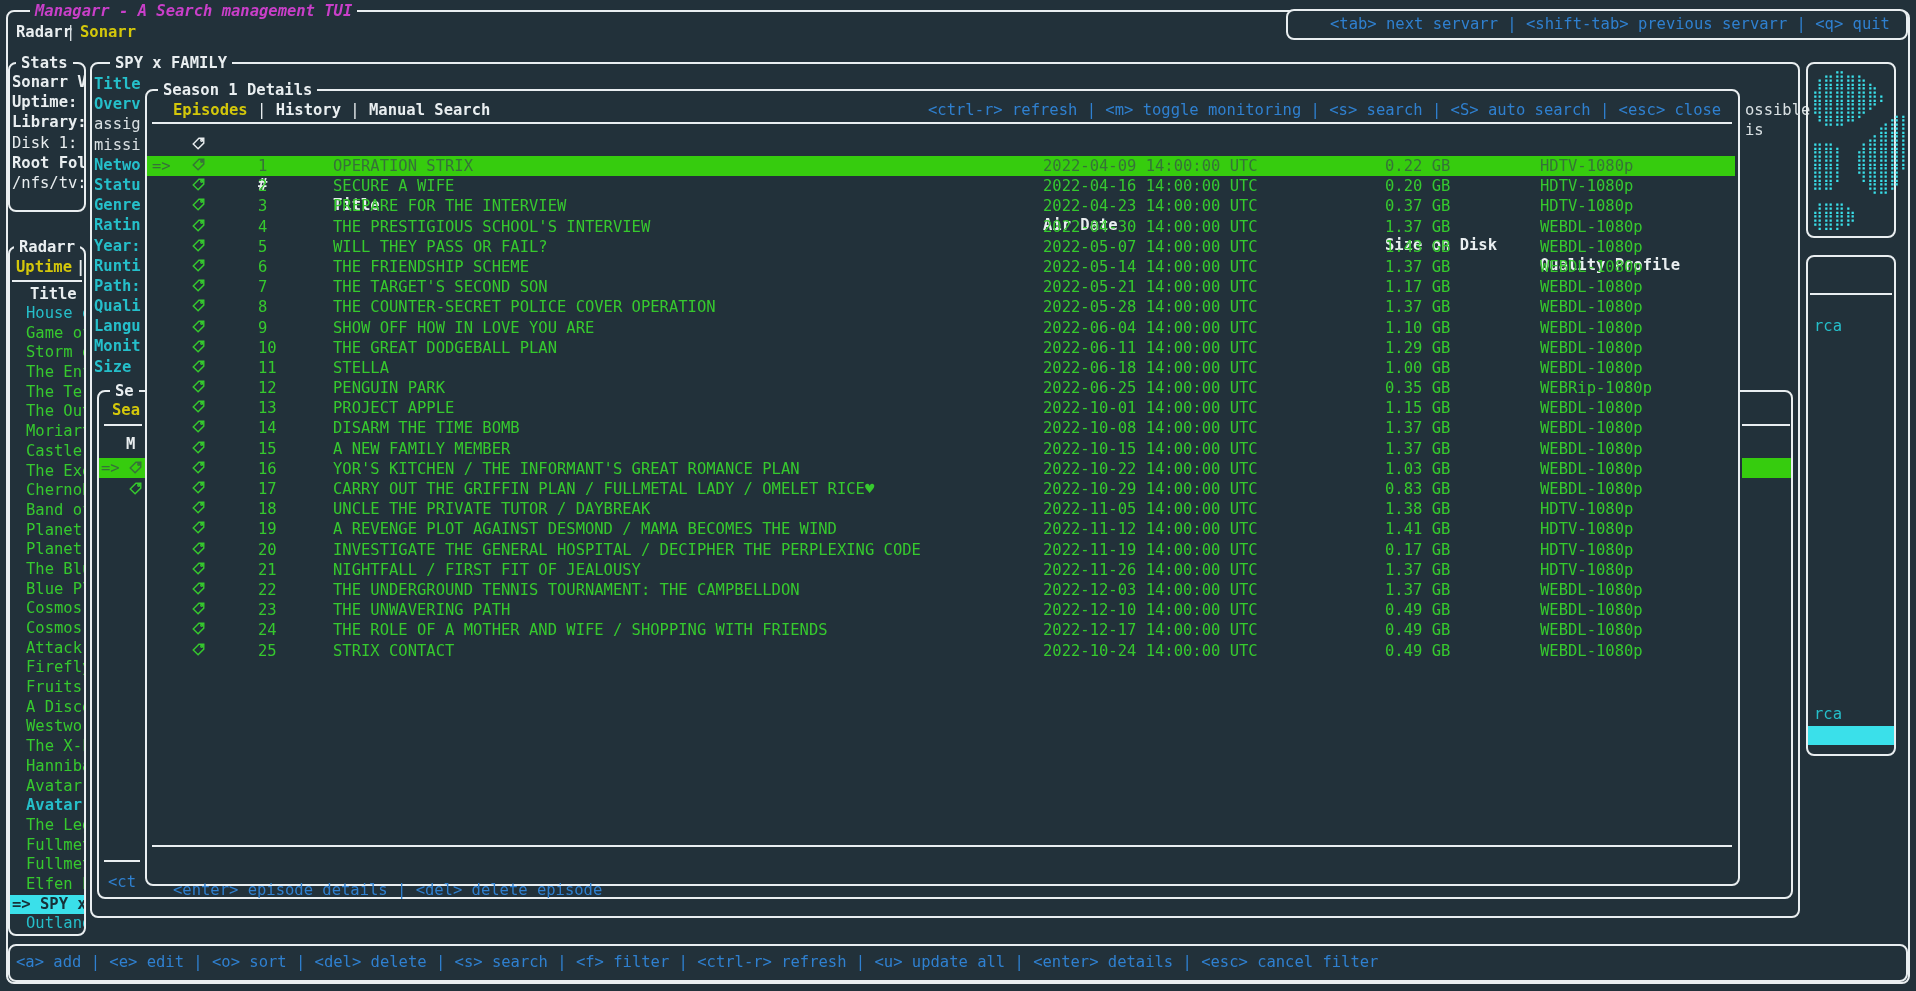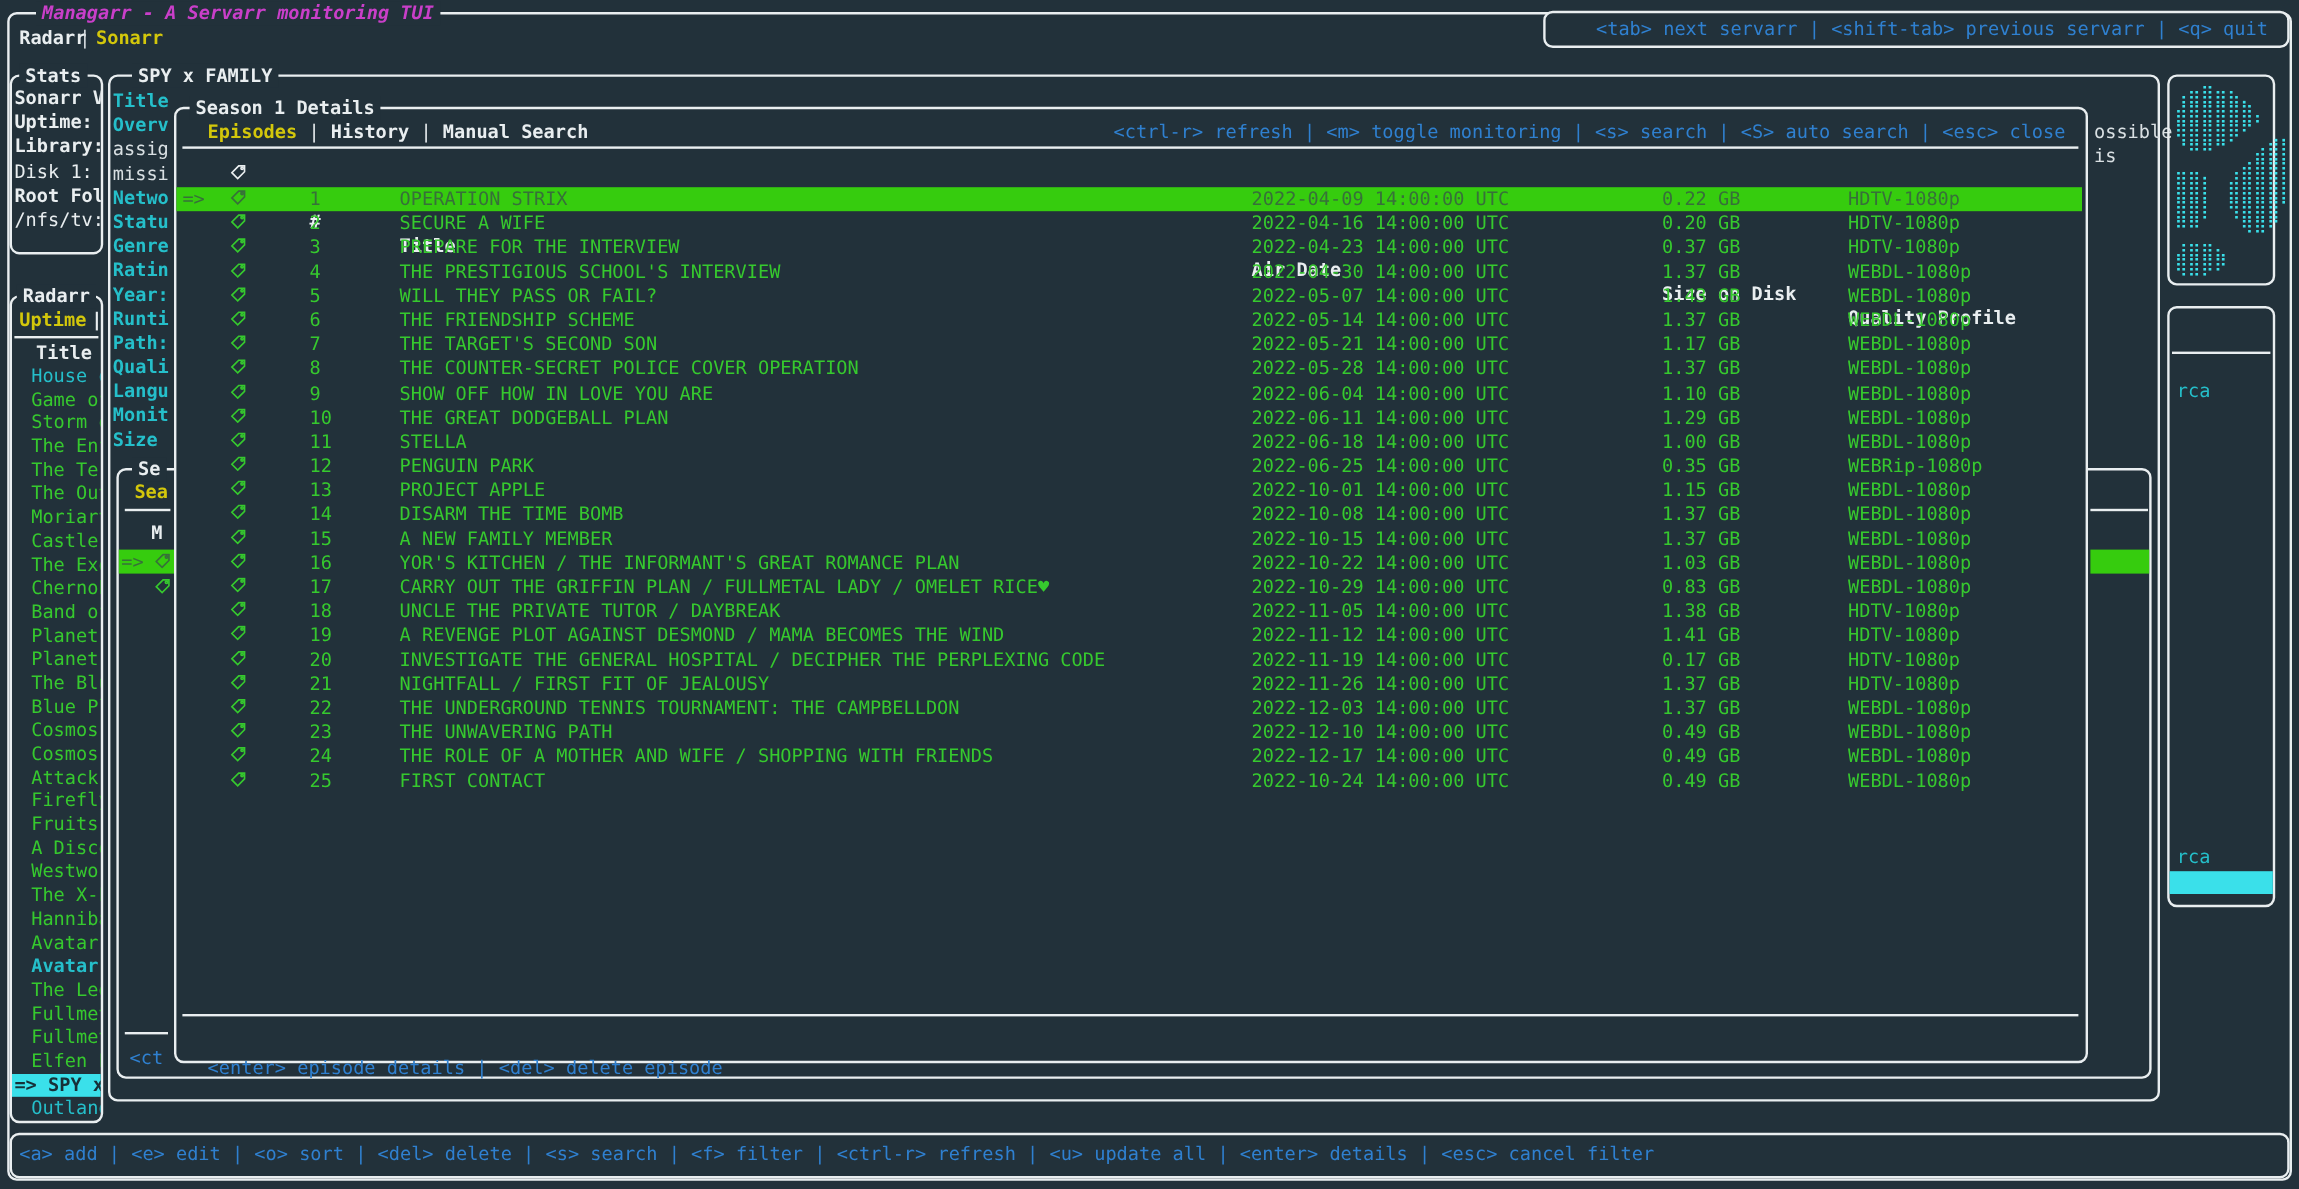--- a/index.html
+++ b/index.html
@@ -31,21 +31,21 @@
   .ep-row span{position:absolute;top:0;white-space:pre}
   .c-pre{left:5px} .c-icon{left:45px;top:2px!important} .c-num{left:111px}
   .c-title{left:186px} .c-date{left:896px} .c-size{left:1238px} .c-qual{left:1393px}
   .icon-svg{display:inline-block;vertical-align:top}
   .logo-line{height:16px;line-height:16px;font-size:15px;letter-spacing:0;color:var(--bcyan);white-space:pre}
 </style>
 </head>
 <body>
 
 <div class="box" style="left:6px;top:10px;width:1904px;height:974px"></div>
-<div class="chip magenta italic" style="left:30px;top:1px">Managarr - A Servarr monitoring TUI</div>
+<div class="chip magenta italic" style="left:30px;top:1px">Managarr - A Search management TUI</div>
 
 <div class="abs b white" style="left:16px;top:22px">Radarr</div>
 <div class="abs dim" style="left:66px;top:22px">|</div>
 <div class="abs b yellow" style="left:80px;top:22px">Sonarr</div>
 
 <div class="box" style="left:1286px;top:9px;width:622px;height:31px;background:var(--bg)"></div>
 <div class="abs blue" style="left:1330px;top:14px">&lt;tab&gt; next servarr | &lt;shift-tab&gt; previous servarr | &lt;q&gt; quit</div>
 
 <div class="box" style="left:8px;top:62px;width:78px;height:150px"></div>
 <div class="chip" style="left:16px;top:53px">Stats</div>
@@ -173,21 +173,21 @@
           <circle cx="12" cy="4" r="1.2"></circle>
         </svg></span><span class="c-num">22</span><span class="c-title">THE UNDERGROUND TENNIS TOURNAMENT: THE CAMPBELLDON</span><span class="c-date">2022-12-03 14:00:00 UTC</span><span class="c-size">1.37 GB</span><span class="c-qual">WEBDL-1080p</span></div><div class="ep-row"><span class="c-pre"></span><span class="c-icon"><svg class="icon-svg" width="13" height="13" viewBox="0 0 16 16" fill="none" stroke="currentColor" stroke-width="1.7">
           <path d="M8.5 1.5 h6 v6 l-7 7 -6 -6 z"></path>
           <circle cx="12" cy="4" r="1.2"></circle>
         </svg></span><span class="c-num">23</span><span class="c-title">THE UNWAVERING PATH</span><span class="c-date">2022-12-10 14:00:00 UTC</span><span class="c-size">0.49 GB</span><span class="c-qual">WEBDL-1080p</span></div><div class="ep-row"><span class="c-pre"></span><span class="c-icon"><svg class="icon-svg" width="13" height="13" viewBox="0 0 16 16" fill="none" stroke="currentColor" stroke-width="1.7">
           <path d="M8.5 1.5 h6 v6 l-7 7 -6 -6 z"></path>
           <circle cx="12" cy="4" r="1.2"></circle>
         </svg></span><span class="c-num">24</span><span class="c-title">THE ROLE OF A MOTHER AND WIFE / SHOPPING WITH FRIENDS</span><span class="c-date">2022-12-17 14:00:00 UTC</span><span class="c-size">0.49 GB</span><span class="c-qual">WEBDL-1080p</span></div><div class="ep-row"><span class="c-pre"></span><span class="c-icon"><svg class="icon-svg" width="13" height="13" viewBox="0 0 16 16" fill="none" stroke="currentColor" stroke-width="1.7">
           <path d="M8.5 1.5 h6 v6 l-7 7 -6 -6 z"></path>
           <circle cx="12" cy="4" r="1.2"></circle>
-        </svg></span><span class="c-num">25</span><span class="c-title">FIRST CONTACT</span><span class="c-date">2022-10-24 14:00:00 UTC</span><span class="c-size">0.49 GB</span><span class="c-qual">WEBDL-1080p</span></div></div>
+        </svg></span><span class="c-num">25</span><span class="c-title">STRIX CONTACT</span><span class="c-date">2022-10-24 14:00:00 UTC</span><span class="c-size">0.49 GB</span><span class="c-qual">WEBDL-1080p</span></div></div>
 
 <div class="hline" style="left:152px;top:845px;width:1580px"></div>
 <div class="abs blue" style="left:173px;top:880px">&lt;enter&gt; episode details | &lt;del&gt; delete episode</div>
 
 <div class="box" style="left:1806px;top:62px;width:90px;height:176px"></div>
 <div class="abs" id="logo-art" style="left:1812px;top:70px"><div class="logo-line">⢠⣶⣿⣶⣦⡀⠀⠀⠀</div><div class="logo-line">⣾⣿⣿⣿⣿⣿⡄⠀⠀</div><div class="logo-line">⢿⣿⣿⣿⡿⠋⠀⢀⡀</div><div class="logo-line">⠈⠛⠛⠉⠀⠀⣴⣿⡇</div><div class="logo-line">⣤⣤⡀⠀⢠⣾⣿⣿⡇</div><div class="logo-line">⣿⣿⡇⠀⣿⣿⣿⣿⡇</div><div class="logo-line">⣿⣿⡇⠀⢻⣿⣿⣿⠁</div><div class="logo-line">⠛⠛⠀⠀⠀⠻⠿⠋⠀</div><div class="logo-line">⣰⣶⣶⣄⠀⠀⠀⠀⠀</div><div class="logo-line">⢿⣿⡿⠟⠀⠀⠀⠀⠀</div></div>
 
 <div class="box" style="left:1806px;top:255px;width:90px;height:501px"></div>
 <div class="hline" style="left:1810px;top:293px;width:82px"></div>
 <div class="abs cyan" style="left:1814px;top:316px">rca</div>

